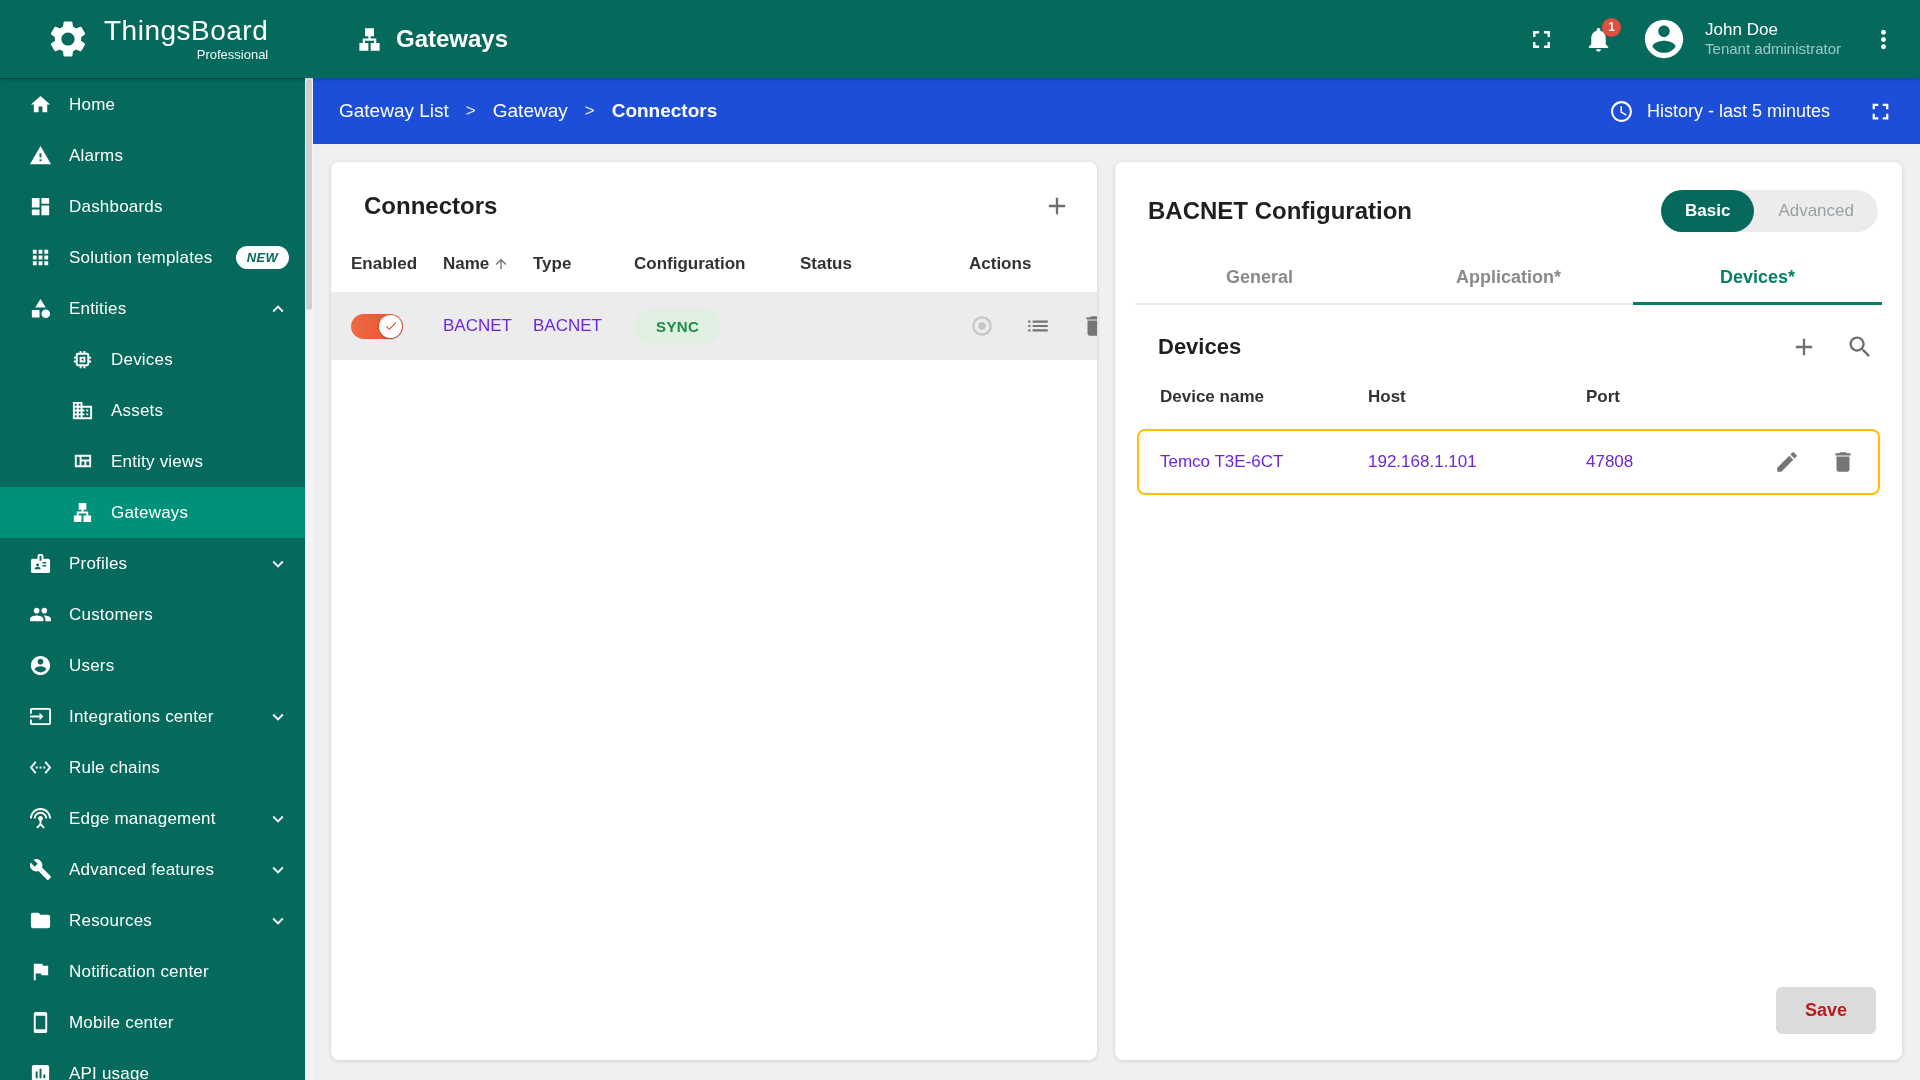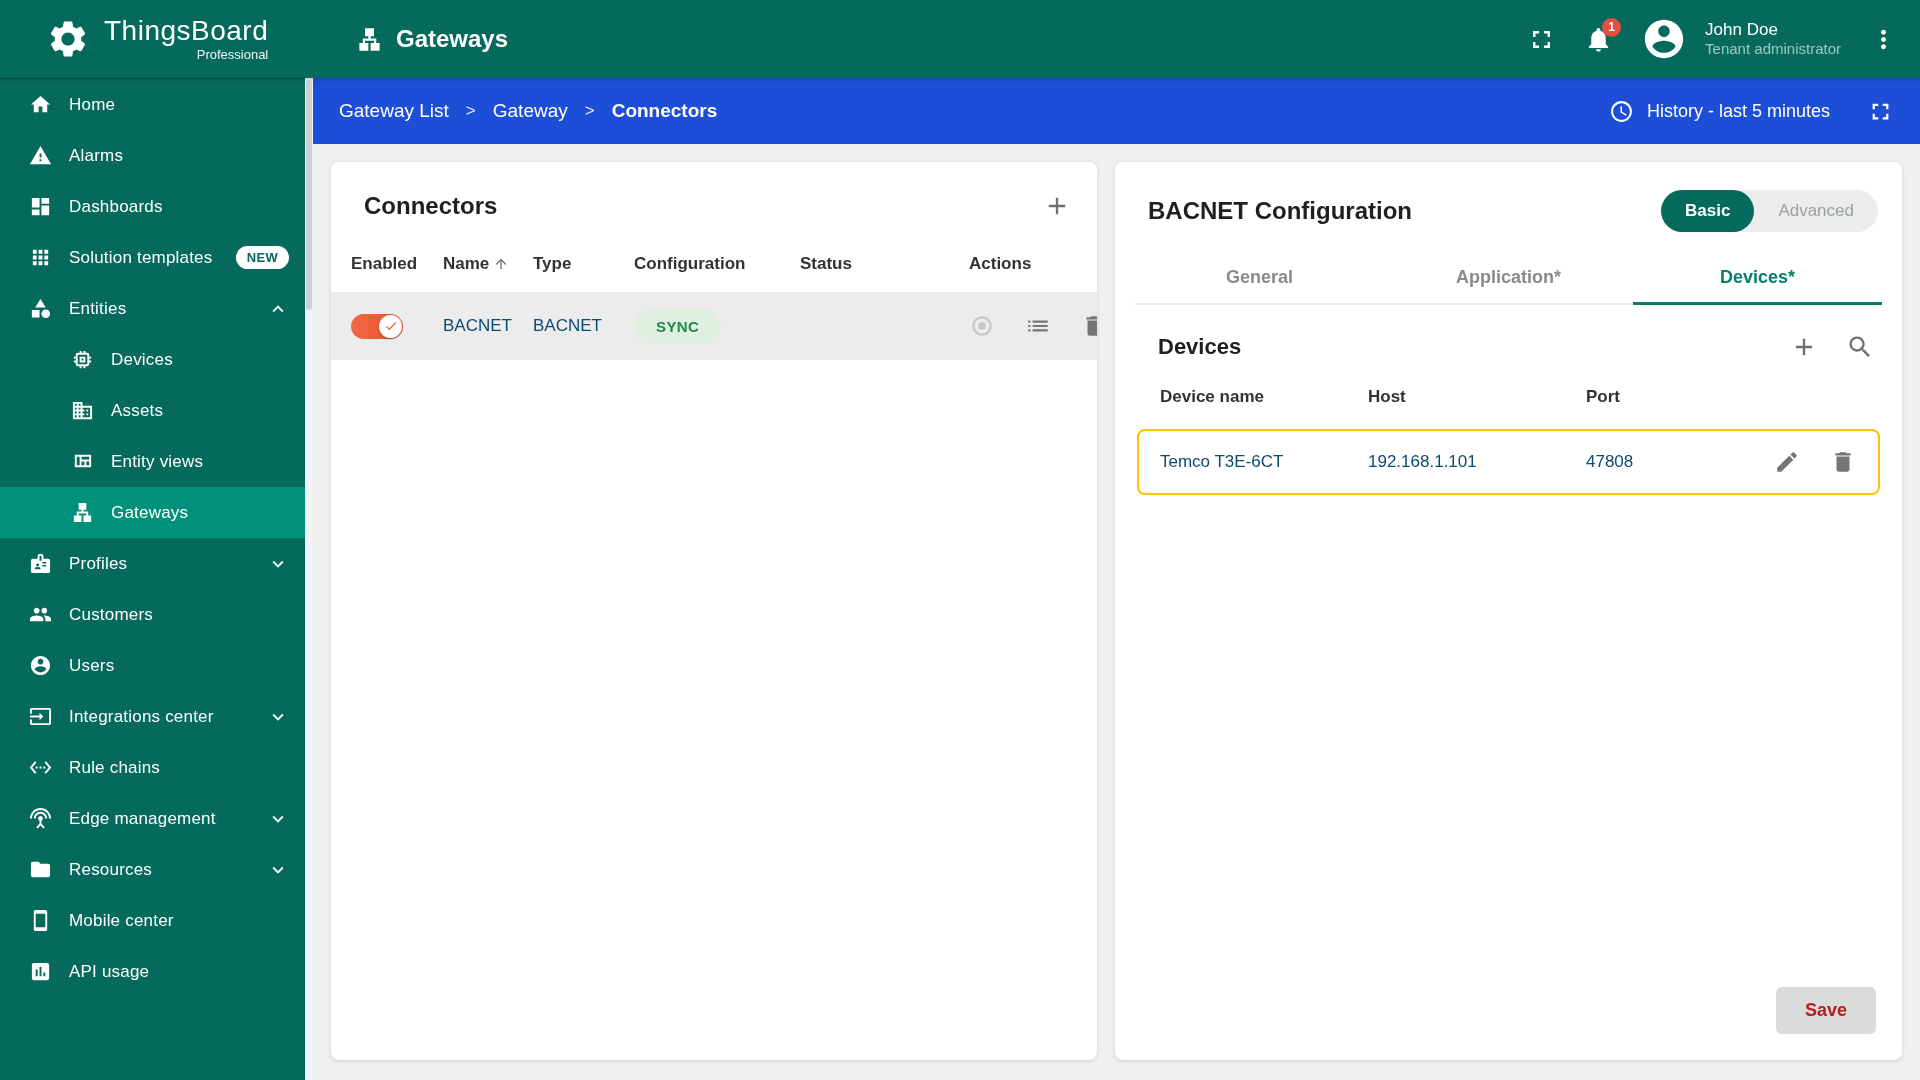--- a/index.html
+++ b/index.html
@@ -50,21 +50,21 @@
   .nav-item { height:51px; display:flex; align-items:center; gap:17px;
     padding:0 16px 0 29px; color:#fff; cursor:pointer; }
   .nav-item .nav-icon { color:#fff; flex:0 0 auto; }
   .nav-item .nav-icon .ic { width:23px; height:23px; }
   .nav-label { font-size:17px; font-weight:500; letter-spacing:.2px; white-space:nowrap; }
   .nav-item.child { padding-left:71px; }
   .nav-item.selected { background:#00917B; }
   .nav-chevron { margin-left:auto; color:rgba(255,255,255,.95); }
   .nav-chevron .ic { width:22px; height:22px; }
   .badge-new { margin-left:auto; background:#fff; color:#05695B; font-size:13px;
-    font-weight:700; padding:4px 11px; border-radius:13px; letter-spacing:.3px; }
+    font-weight:700; padding:4px 11px; border-radius:13px; letter-spacing:.3px;font-style:italic; }
   .sidebar-scrollbar { position:absolute; left:305px; top:78px; width:8px; height:1002px;
     background:#f4f4f4; z-index:5; }
   .sidebar-scrollbar .thumb { position:absolute; left:1px; top:2px; width:6px; height:230px;
     background:#cfcfcf; border-radius:3px; }
 
   
   .main { position:absolute; left:313px; top:144px; width:1607px; height:936px;
     background:#eff1f1; padding:18px 18px 0 18px; display:flex; gap:18px; }
   .card { background:#fff; border-radius:8px; box-shadow:0 1px 4px rgba(0,0,0,.14);
     height:898px; display:flex; flex-direction:column; overflow:hidden; }
@@ -76,21 +76,21 @@
     padding:30px 26px 14px 33px; }
   .card-title { font-size:24px; font-weight:600; color:#1f1f1f; }
   .icon-btn { color:#6f6f6f; cursor:pointer; background:none; border:none; }
   .icon-btn .ic { width:28px; height:28px; }
   .conn-grid { display:grid; grid-template-columns:92px 90px 101px 166px 169px 1fr;
     align-items:center; }
   .conn-head { padding:20px 20px 18px; }
   .th { font-size:17px; font-weight:700; color:#323232; display:flex; align-items:center; gap:4px; }
   .th .ic { width:16px; height:16px; color:#6f6f6f; }
   .conn-row { height:68px; background:#ececec; padding:0 20px; }
-  .cell { font-size:17px; color:#0c4a6e; }
+  .cell { font-size:17px; color:#6d28d9; }
   .toggle { width:52px; height:25px; border-radius:13px; position:relative; cursor:pointer;
     background:linear-gradient(90deg,#F06A45,#E94E2B); }
   .toggle .knob { position:absolute; right:1px; top:1px; width:23px; height:23px;
     border-radius:50%; background:#fff; color:#E94E2B; display:flex; align-items:center;
     justify-content:center; box-shadow:0 1px 2px rgba(0,0,0,.3); }
   .toggle .knob .ic { width:14px; height:14px; }
   .chip { display:inline-flex; align-items:center; padding:9px 22px; border-radius:19px;
     background:#DFF0E2; color:#1C8C47; font-size:15px; font-weight:700; letter-spacing:.4px; }
   .status-dot { width:16px; height:16px; border-radius:50%; background:#1E9A3E; margin-left:6px; }
   .row-actions { justify-self:end; display:flex; align-items:center; gap:30px; }
@@ -443,29 +443,50 @@
     <span class="nav-label">Edge management</span>
     <span class="nav-chevron">
         <svg class="ic">
           <use href="#i-chevdown"></use>
         </svg>
       </span>
   </div>
   <div class="nav-item">
     <span class="nav-icon">
         <svg class="ic">
+          <use href="#i-build"></use>
+        </svg>
+      </span>
+    <span class="nav-label">Advanced features</span>
+    <span class="nav-chevron">
+        <svg class="ic">
+          <use href="#i-chevdown"></use>
+        </svg>
+      </span>
+  </div>
+  <div class="nav-item">
+    <span class="nav-icon">
+        <svg class="ic">
           <use href="#i-folder"></use>
         </svg>
       </span>
     <span class="nav-label">Resources</span>
     <span class="nav-chevron">
         <svg class="ic">
           <use href="#i-chevdown"></use>
         </svg>
       </span>
+  </div>
+  <div class="nav-item">
+    <span class="nav-icon">
+        <svg class="ic">
+          <use href="#i-flag"></use>
+        </svg>
+      </span>
+    <span class="nav-label">Notification center</span>
   </div>
   <div class="nav-item">
     <span class="nav-icon">
         <svg class="ic">
           <use href="#i-phone"></use>
         </svg>
       </span>
     <span class="nav-label">Mobile center</span>
   </div>
   <div class="nav-item">

